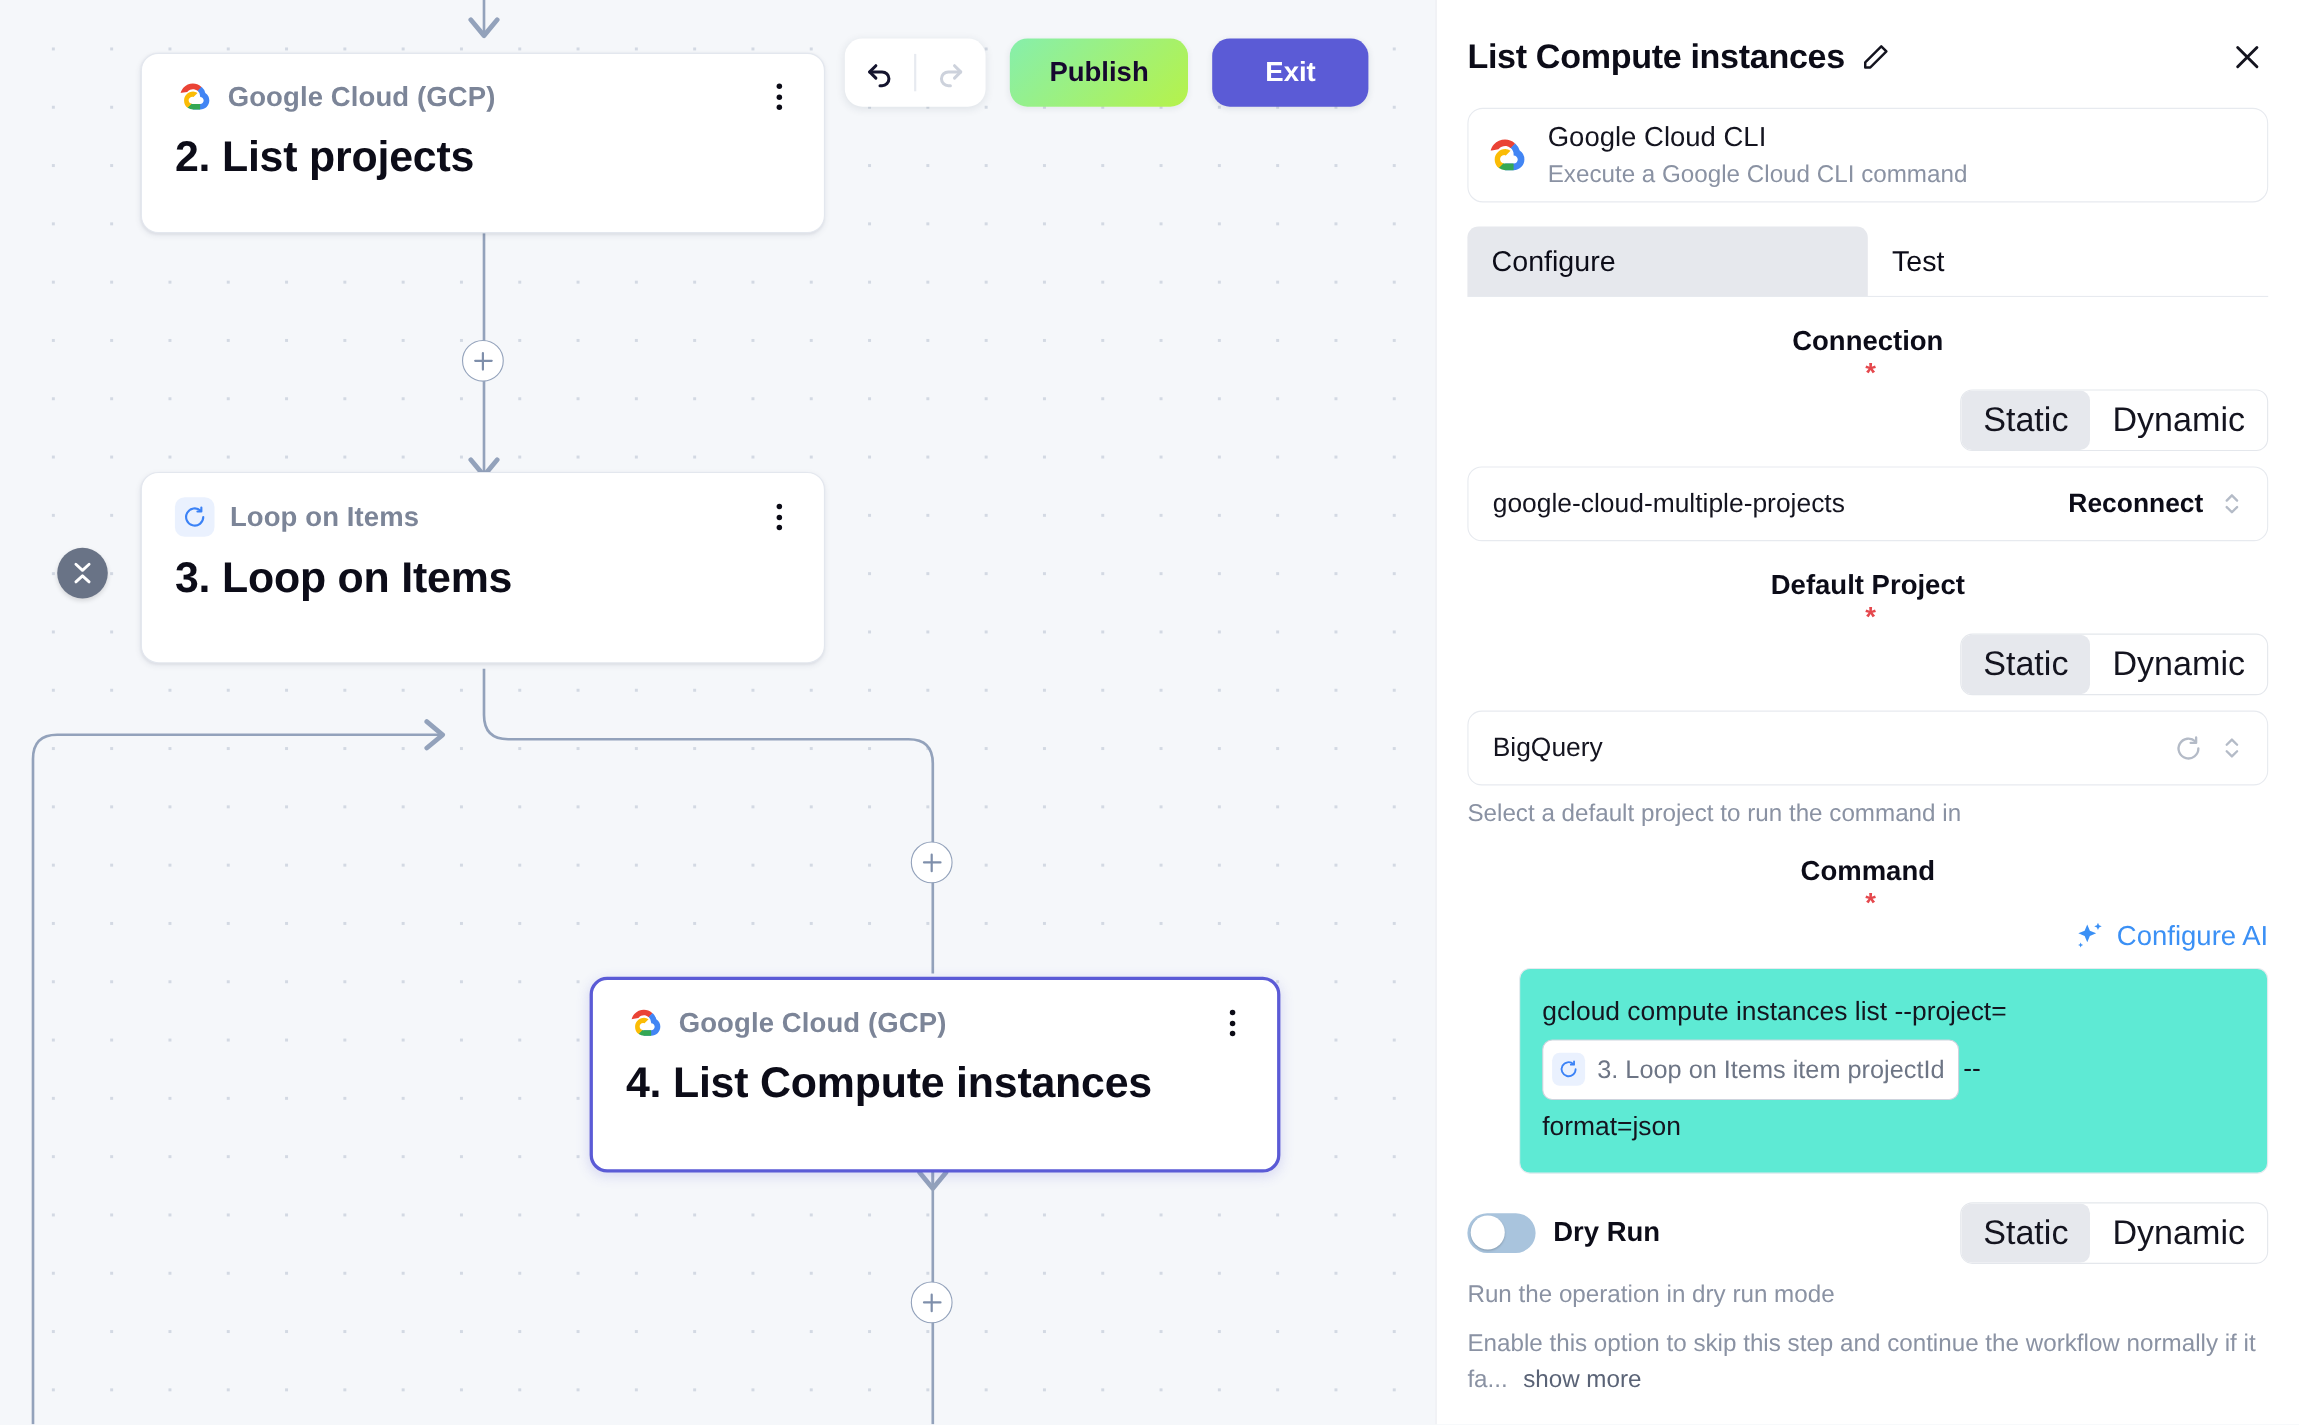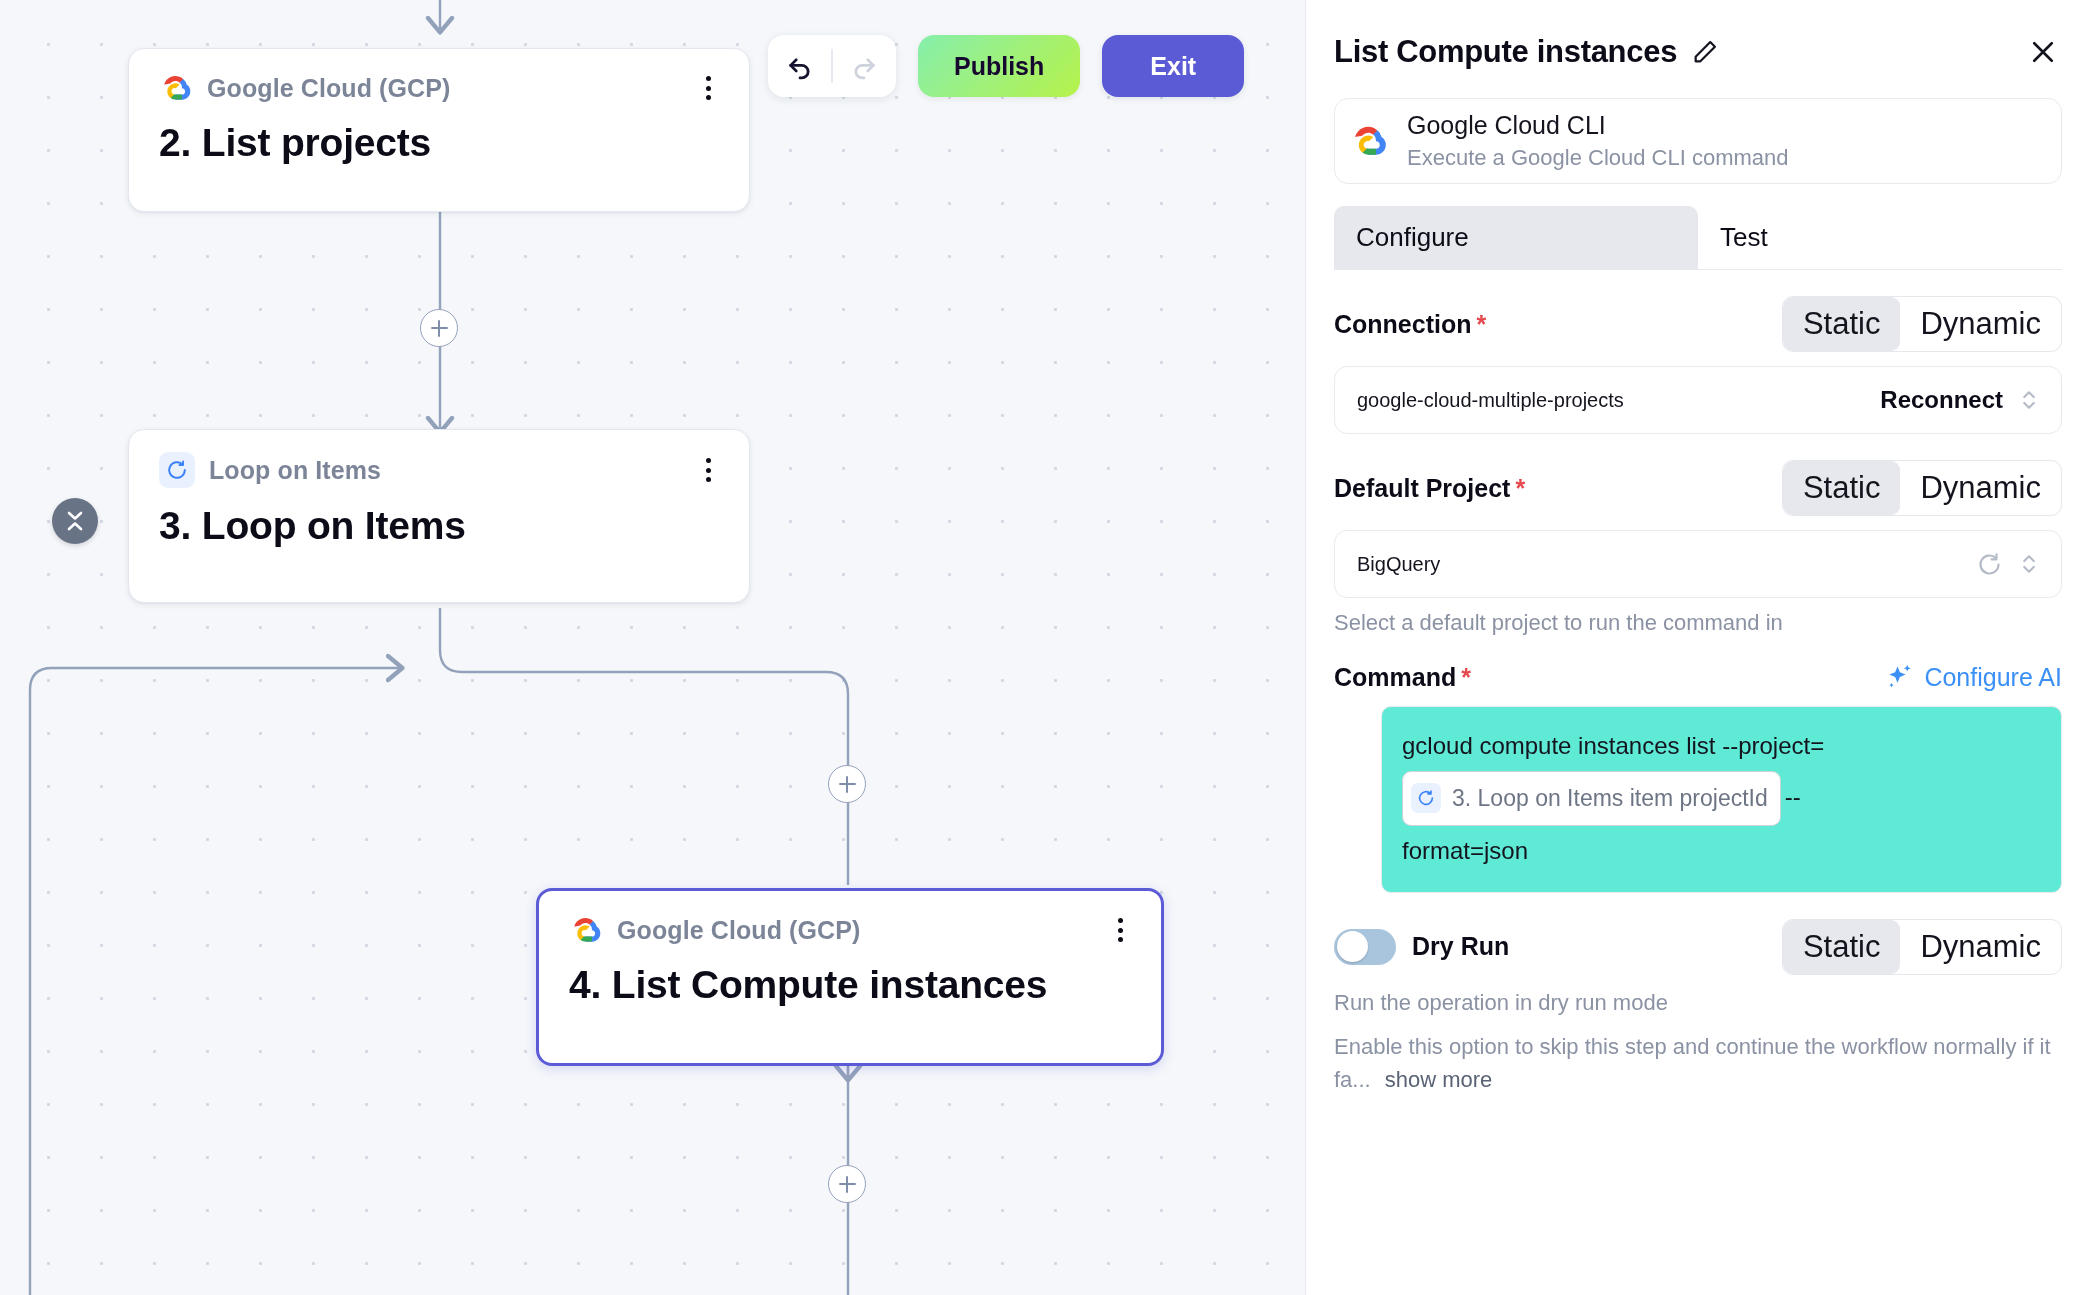--- a/index.html
+++ b/index.html
@@ -112,37 +112,37 @@
   .app-card .ac-desc { font-size: 22px; color: #8a92a3; margin-top: 4px; line-height: 1.2; }
 
   .tabs { display: flex; margin-top: 22px; border-bottom: 1.5px solid #e7eaef; }
   .tab {
     font-size: 26px; color: #0c0c18; padding: 16px 0 16px 0; width: 50%;
     text-align: left; cursor: pointer; padding-left: 22px;
   }
   .tab.active { background: #e6e8ed; border-radius: 10px 10px 0 0; }
 
   .field { margin-top: 26px; }
-  .field-row { display: flex; align-items: center; }
+  .field-row { display: flex; align-items: center; flex-direction: column; }
   .field-label { font-size: 25px; font-weight: 700; color: #0c0c18; }
   .req { color: #e5484d; font-weight: 700; margin-left: 5px; font-size: 25px; }
   .seg {
     margin-left: auto; display: flex; border: 1.5px solid #e4e7ec; border-radius: 11px;
     overflow: hidden; background: #fff;
   }
   .seg div {
     font-size: 31px; color: #14141f; padding: 9px 20px; cursor: pointer; white-space: nowrap;
   }
   .seg div.on { background: #e6e8ed; border-radius: 9px; }
 
   .input-box {
     margin-top: 14px; border: 1.5px solid #e7eaef; border-radius: 13px; height: 68px;
     display: flex; align-items: center; padding: 0 22px; background: #fff;
   }
-  .input-val { font-size: 20px; color: #14141f; }
+  .input-val { font-size: 24px; color: #14141f; }
   .input-right { margin-left: auto; display: flex; align-items: center; gap: 16px; }
   .reconnect { font-size: 24px; font-weight: 700; color: #0c0c18; cursor: pointer; }
   .hint { font-size: 22px; color: #8a92a3; margin-top: 12px; }
 
   .ai-link {
     margin-left: auto; display: flex; align-items: center; gap: 9px;
     color: #3b90f5; font-size: 25px; cursor: pointer;
   }
 
   .cmd-box {

